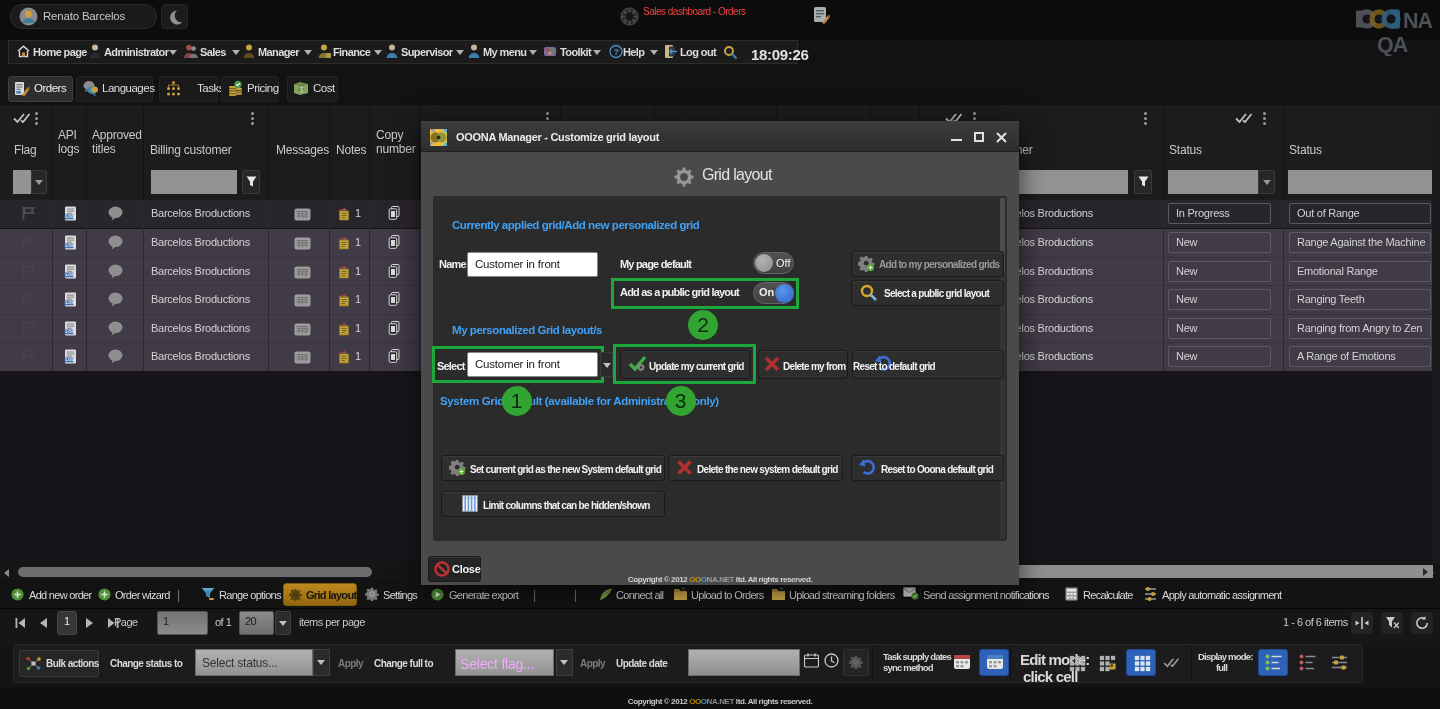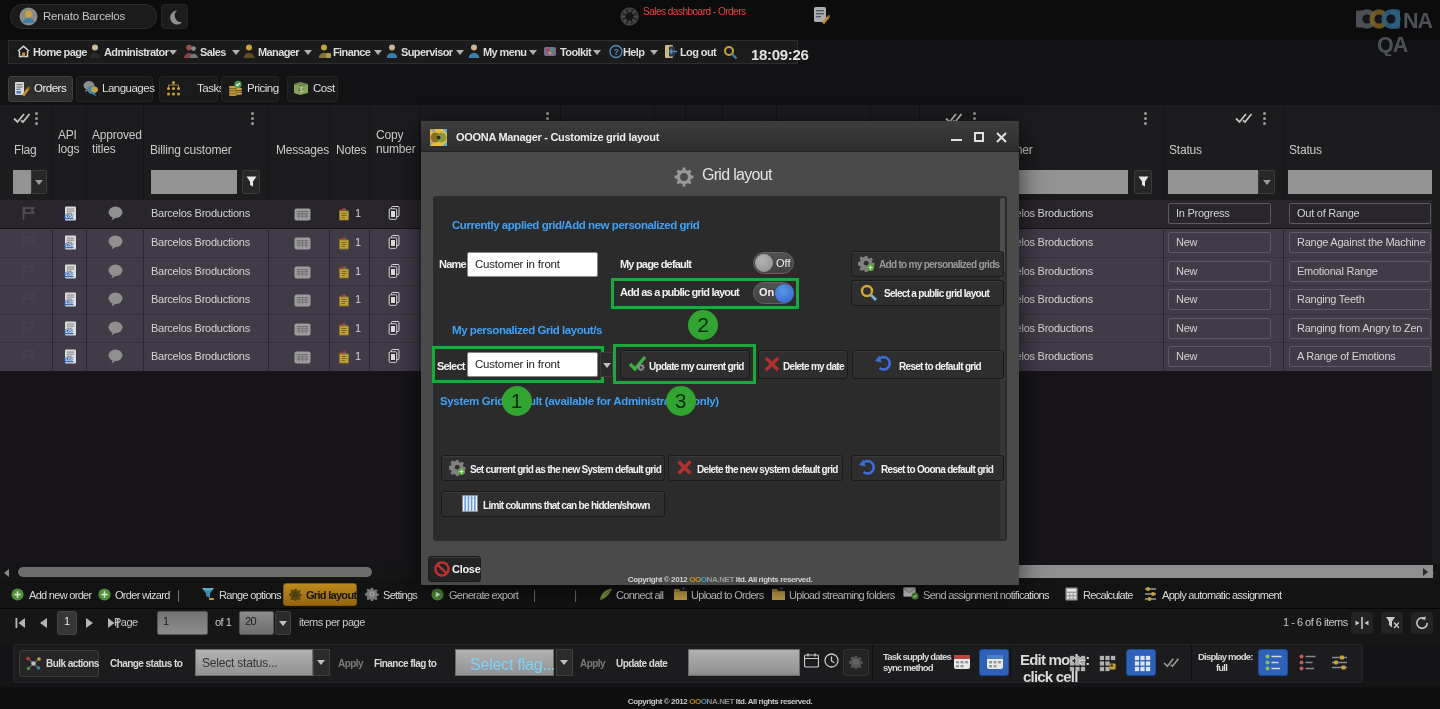--- a/index.html
+++ b/index.html
@@ -653,23 +653,23 @@
       <circle cx="3.5" cy="13.5" r="1.8" fill="#4e8f3a"></circle>
       <circle cx="13.5" cy="13" r="1.8" fill="#3a7fae"></circle>
     </svg>
 <div class="blb" style="left:46px;top:658px">Bulk actions</div>
 <div class="blb" style="left:110px;top:658px">Change status to</div>
 <div class="abs" style="left:195px;top:649px;width:118px;height:27px;background:linear-gradient(#b2b2b2,#929292);border:1px solid #6a6a6a"></div>
 <div class="abs" style="left:202px;top:656px;font-size:12px;letter-spacing:-0.2px;color:#333">Select status...</div>
 <div class="abs" style="left:313px;top:649px;width:17px;height:27px;background:#2b2b2b;border:1px solid #3e3e3e"></div>
 <div class="dn" style="left:317px;top:660px;border-top-color:#c0c0c0"></div>
 <div class="blb" style="left:338px;top:658px;color:#7a7a7a">Apply</div>
-<div class="blb" style="left:374px;top:658px">Finance flag to</div>
+<div class="blb" style="left:374px;top:658px">Change full to</div>
 <div class="abs" style="left:455px;top:649px;width:99px;height:27px;background:linear-gradient(#b2b2b2,#929292);border:1px solid #6a6a6a"></div>
-<div class="abs" style="left:470px;top:656px;font-size:16px;letter-spacing:-0.2px;color:#7dd3fc">Select flag...</div>
+<div class="abs" style="left:460px;top:656px;font-size:14px;letter-spacing:-0.2px;color:#f0abfc">Select flag...</div>
 <div class="abs" style="left:556px;top:649px;width:17px;height:27px;background:#2b2b2b;border:1px solid #3e3e3e"></div>
 <div class="dn" style="left:560px;top:660px;border-top-color:#c0c0c0"></div>
 <div class="blb" style="left:580px;top:658px;color:#7a7a7a">Apply</div>
 <div class="blb" style="left:616px;top:658px">Update date</div>
 <div class="abs" style="left:688px;top:649px;width:112px;height:27px;background:linear-gradient(#b2b2b2,#8e8e8e);border:1px solid #6a6a6a"></div>
 <svg class="abs" style="left:804px;top:653px" width="15" height="15" viewBox="0 0 15 15">
       <rect x="0.5" y="2" width="14" height="12" rx="1.5" fill="none" stroke="#c9c9c9" stroke-width="1.2"></rect>
       <path d="M0.5 5.5 h14" stroke="#c9c9c9"></path>
       <path d="M4 0.5 v3 M11 0.5 v3" stroke="#c9c9c9" stroke-width="1.4"></path>
     </svg>
@@ -875,27 +875,27 @@
       <circle cx="13" cy="13.5" r="1.2" fill="#2e2e2e"></circle>
       <g stroke="#8a8a8a" stroke-width="1.2">
         <path d="M13 9.7 v1 M13 16.2 v1 M9.3 13.5 h1 M15.7 13.5 h1 M10.4 10.9 l.7.7 M14.9 15.4 l.7.7 M10.4 16.1 l.7-.7 M14.9 11.6 l.7-.7"></path>
       </g>
     </svg>
 <div class="mbtx" style="left:649px;top:361px">Update my current grid</div>
 <div class="mbtn" style="left:758px;top:350px;width:90px;height:29px"></div>
 <svg class="abs" style="left:764px;top:356px" width="16" height="16" viewBox="0 0 16 16">
       <path d="M2 2 L14 14 M14 2 L2 14" stroke="#b03030" stroke-width="3.6"></path>
     </svg>
-<div class="mbtx" style="left:783px;top:361px">Delete my date</div>
+<div class="mbtx" style="left:783px;top:361px">Delete my from</div>
 <div class="mbtn" style="left:852px;top:350px;width:152px;height:29px"></div>
 <svg class="abs" style="left:874px;top:355px" width="17" height="17" viewBox="0 0 17 17">
       <path d="M5.5 0.5 L1 6 l6.5 1.5 z" fill="#3a6fd8"></path>
       <path d="M4 5.5 a6.2 6.2 0 1 1 1.5 7.5" fill="none" stroke="#3a6fd8" stroke-width="2.6"></path>
     </svg>
-<div class="mbtx" style="left:899px;top:361px">Reset to default grid</div>
+<div class="mbtx" style="left:853px;top:361px">Reset to default grid</div>
 
 <div class="bluh" style="left:440px;top:395px;letter-spacing:-0.35px">System Grid default (available for Administrators only)</div>
 <div class="gcirc" style="left:501.5px;top:385.5px">1</div>
 <div class="gcirc" style="left:665.5px;top:385.5px">3</div>
 
 <div class="mbtn" style="left:441px;top:455px;width:224px;height:26px"></div>
 <svg class="abs" style="left:449px;top:459px" width="17" height="17" viewBox="0 0 17 17">
       <path fill="#808080" d="M7 1h2.4l.4 2 1.7.7 1.7-1.1 1.7 1.7-1.1 1.7.7 1.7 2 .4v2.4l-2 .4-.7 1.7 1.1 1.7-1.7 1.7-1.7-1.1-1.7.7-.4 2H7l-.4-2-1.7-.7-1.7 1.1-1.7-1.7 1.1-1.7-.7-1.7-2-.4V7l2-.4.7-1.7-1.1-1.7 1.7-1.7 1.7 1.1 1.7-.7z"></path>
       <circle cx="8.2" cy="8.2" r="2.4" fill="#2e2e2e"></circle>
       <circle cx="12.5" cy="12.5" r="3.6" fill="#58a43a"></circle>

